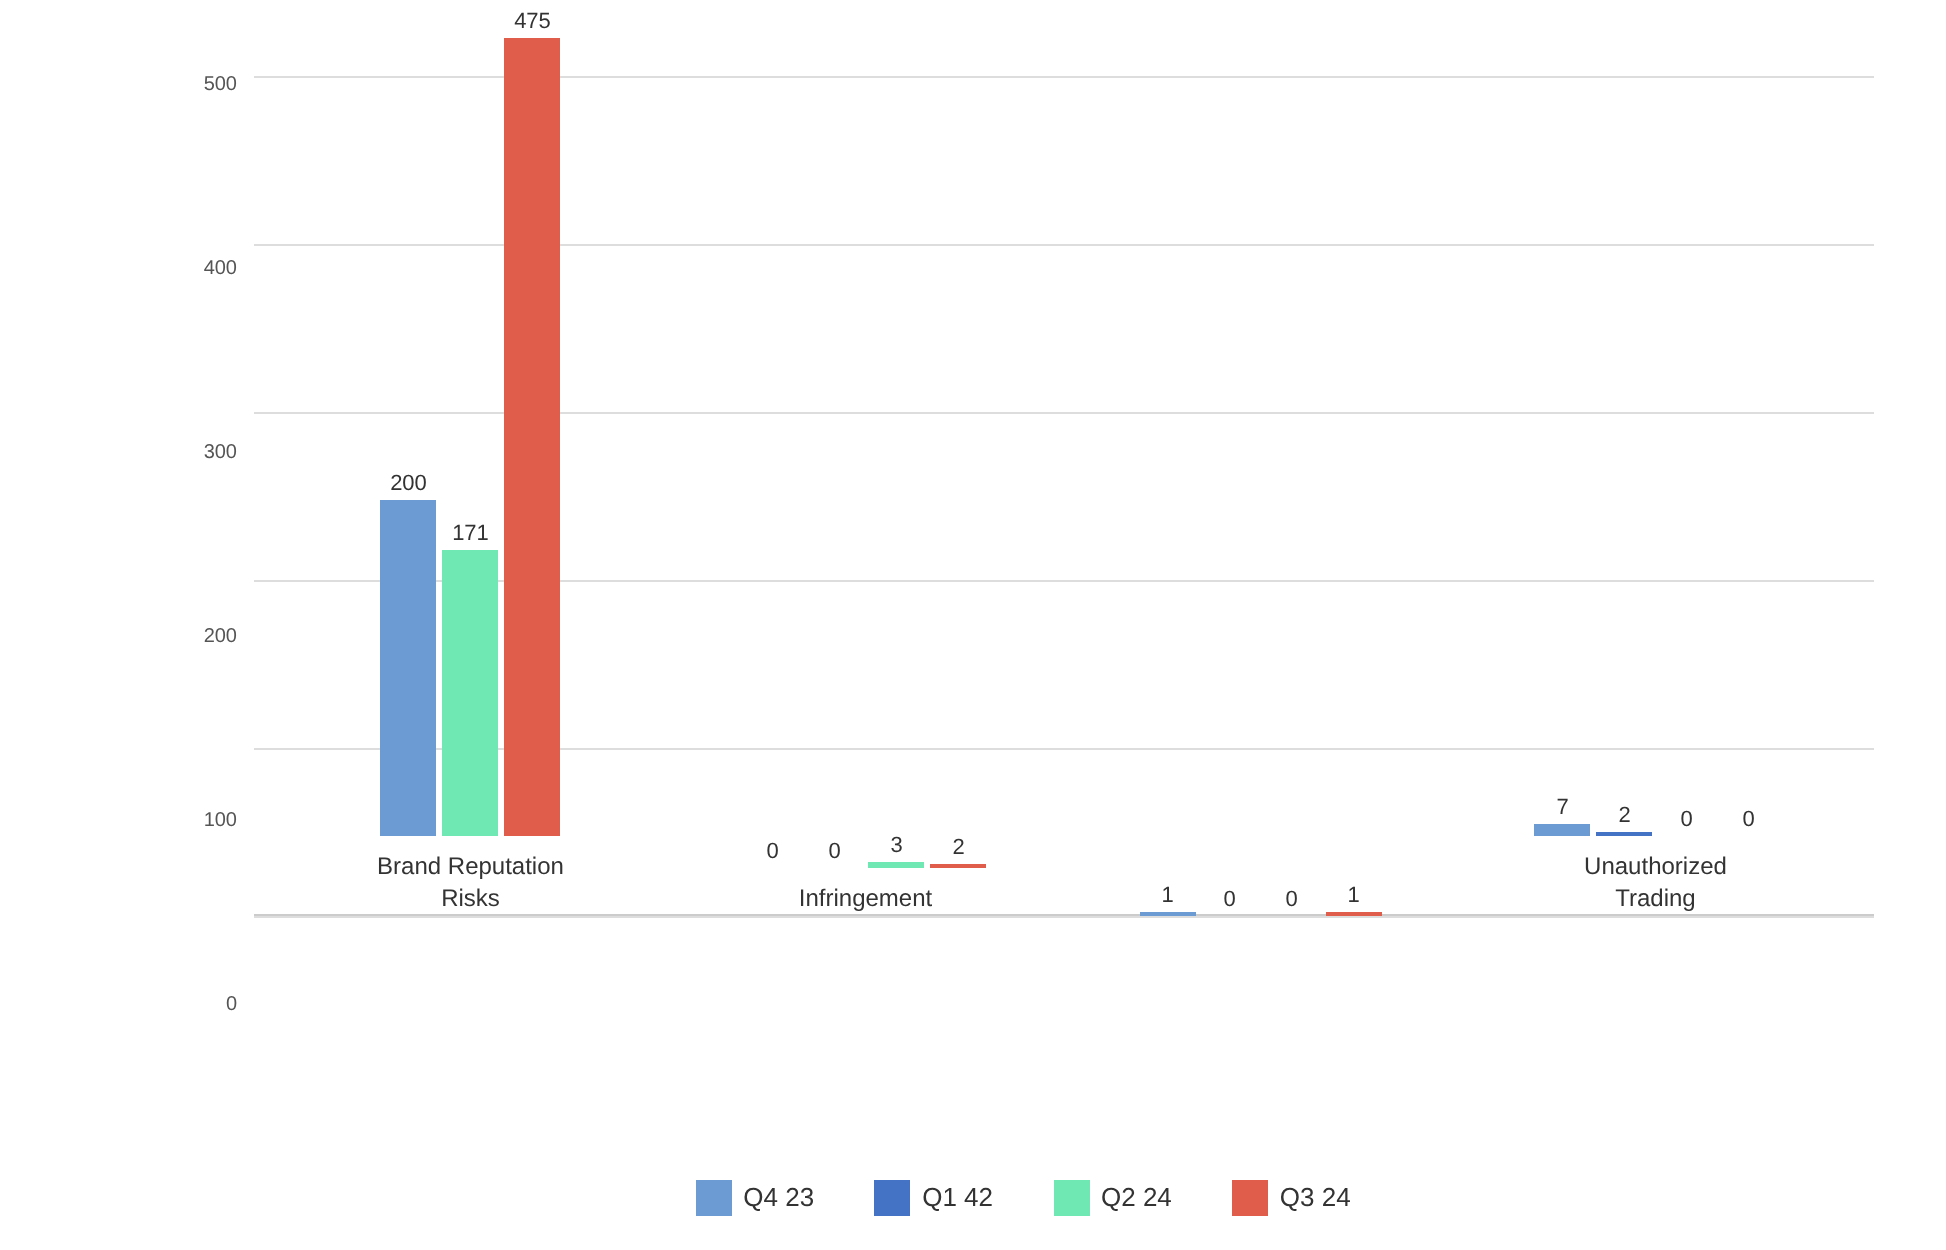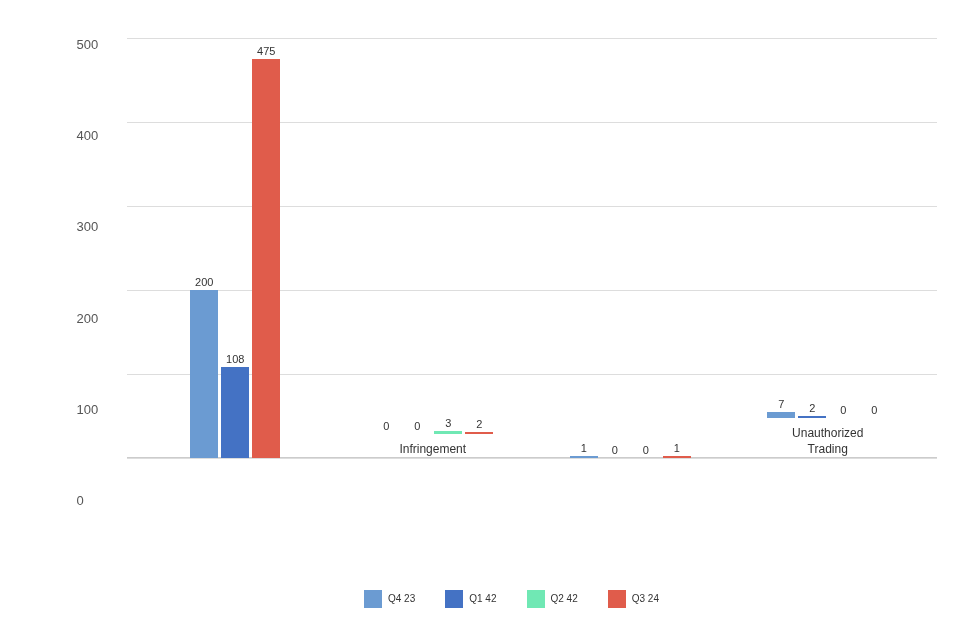--- a/index.html
+++ b/index.html
@@ -28,22 +28,23 @@
       position: absolute;
       left: 0;
       top: 0;
       bottom: 0;
       width: 50px;
       display: flex;
       flex-direction: column-reverse;
       justify-content: space-between;
     }
     .y-label {
-      font-size: 13px;
+      font-size: 10px;
       color: #555;
+      text-align: right;
       padding-right: 8px;
       line-height: 1;
     }
     .plot-area {
       position: absolute;
       left: 50px;
       right: 0;
       top: 0;
       bottom: 60px;
     }
@@ -118,21 +119,21 @@
       right: 0;
       display: flex;
       justify-content: center;
       gap: 30px;
       padding-top: 10px;
     }
     .legend-item {
       display: flex;
       align-items: center;
       gap: 6px;
-      font-size: 10px;
+      font-size: 13px;
       color: #333;
     }
     .legend-box {
       width: 18px;
       height: 18px;
     }
   </style>
 </head>
 <body>
 
@@ -157,28 +158,29 @@
         </div>
         <div class="x-axis-line"></div>
         <div class="bars-wrapper">
           <div class="category-group">
             <div class="bars-row">
               <div class="bar-wrapper">
                 <div class="bar-value">200</div>
                 <div class="bar" style="height: 168px; background-color: rgb(107, 155, 210);"></div>
               </div>
               <div class="bar-wrapper">
-                <div class="bar-value">108</div>
-                <div class="bar" style="height: 90.72px; background-color: rgb(68, 114, 196);"></div>
+                <div class="bar-value">171</div>
+                <div class="bar" style="height: 143.64px; background-color: rgb(112, 232, 180);"></div>
               </div>
               <div class="bar-wrapper">
                 <div class="bar-value">475</div>
                 <div class="bar" style="height: 399px; background-color: rgb(224, 92, 75);"></div>
               </div>
             </div>
+            <div class="category-label">Brand Reputation<br>Risks</div>
           </div>
           <div class="category-group">
             <div class="bars-row">
               <div class="bar-wrapper">
                 <div class="bar-value">0</div>
                 <div class="bar" style="height: 0px; background-color: rgb(107, 155, 210);"></div>
               </div>
               <div class="bar-wrapper">
                 <div class="bar-value">0</div>
                 <div class="bar" style="height: 0px; background-color: rgb(68, 114, 196);"></div>
@@ -242,20 +244,20 @@
       <div class="legend-item">
         <div class="legend-box" style="background-color: rgb(107, 155, 210);"></div>
         <span>Q4 23</span>
       </div>
       <div class="legend-item">
         <div class="legend-box" style="background-color: rgb(68, 114, 196);"></div>
         <span>Q1 42</span>
       </div>
       <div class="legend-item">
         <div class="legend-box" style="background-color: rgb(112, 232, 180);"></div>
-        <span>Q2 42</span>
+        <span>Q2 24</span>
       </div>
       <div class="legend-item">
         <div class="legend-box" style="background-color: rgb(224, 92, 75);"></div>
         <span>Q3 24</span>
       </div>
     </div>
   </div>
 
 </body></html>

